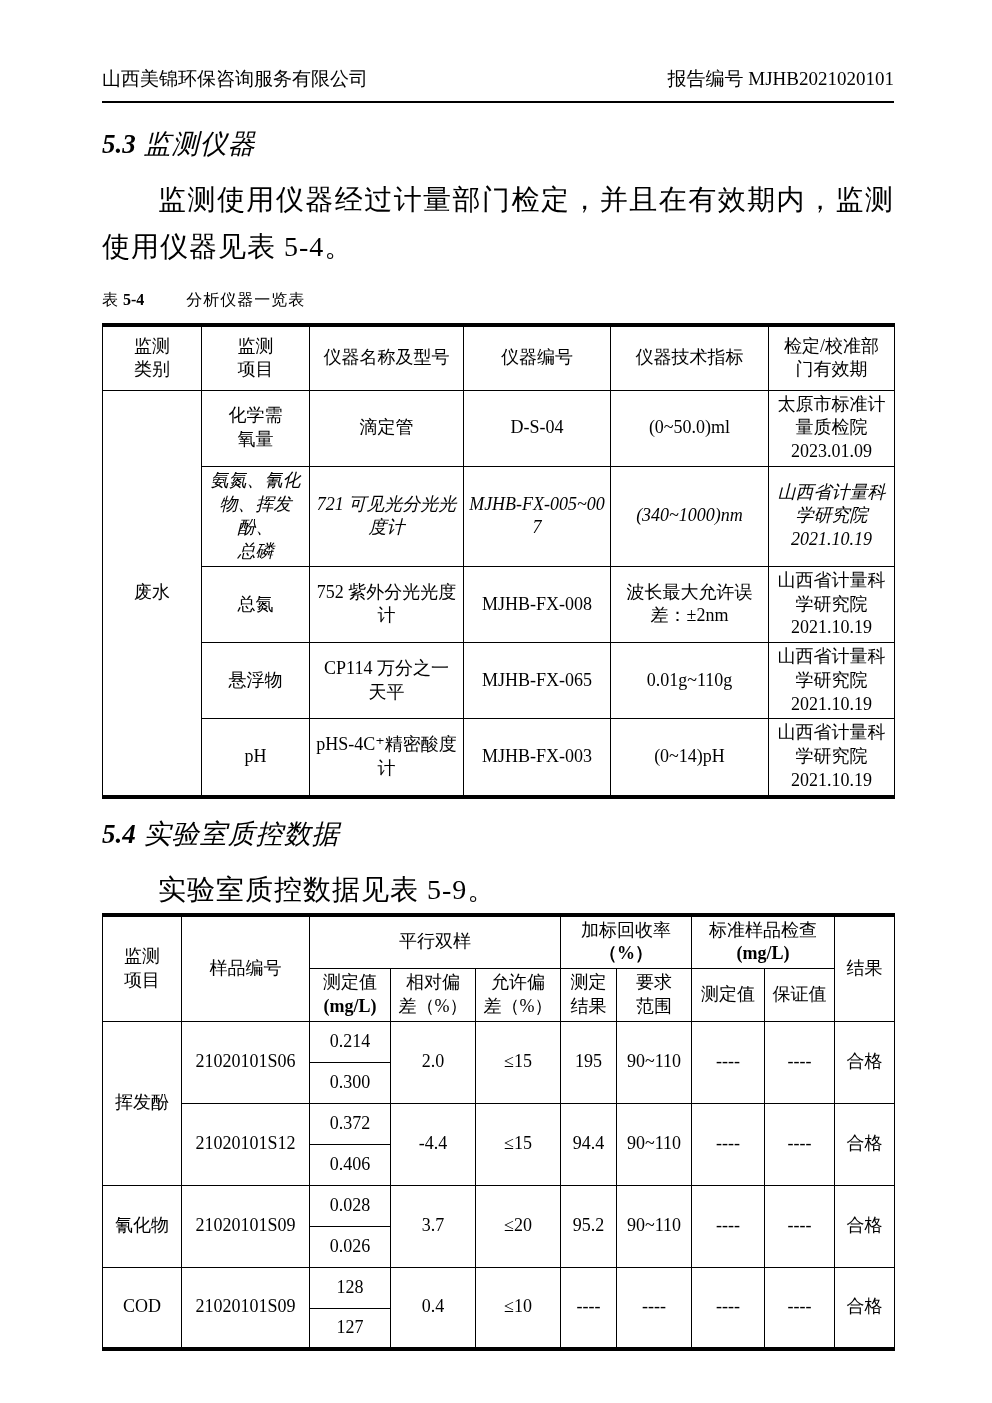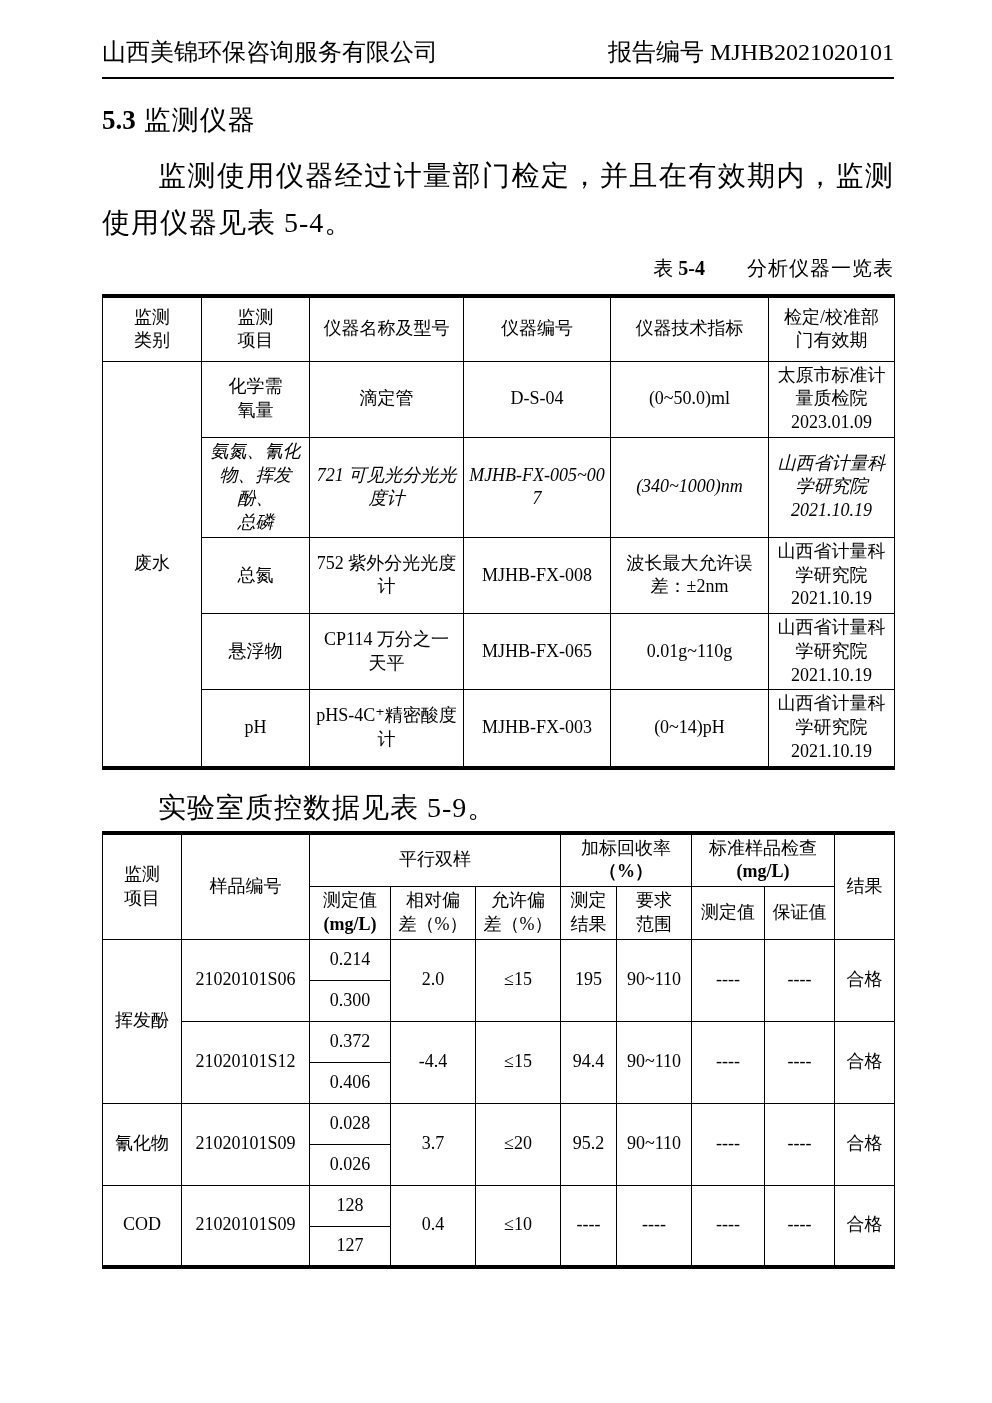--- a/index.html
+++ b/index.html
@@ -8,44 +8,45 @@
     width: 992px; height: 1403px;
     font-family: "Liberation Serif", "DejaVu Serif", serif;
     color: #000;
     overflow: hidden;
   }
   .content { width: 792px; margin: 0 auto 0 102px; }
 
   
   .pg-header {
     display: flex; justify-content: space-between; align-items: flex-end;
-    padding-top: 36px; padding-bottom: 9px;
+    padding-top: 66px; padding-bottom: 9px;
     border-bottom: 2.5px solid #000;
-    font-size: 24px;
+    font-size: 19px;
   }
 
   
   h2.sec {
     margin-top: 23px;
     font-size: 27px; font-weight: normal;
     letter-spacing: 1px;
+    font-style: italic;
   }
   h2.sec .sec-num { font-weight: bold; letter-spacing: 0; margin-right: 8px; }
 
   p.body-text {
     margin-top: 14px;
     font-size: 28px; line-height: 47px;
     text-indent: 2em; text-align: justify;
     letter-spacing: 1px;
   }
 
   
   .tbl-caption {
-    margin-top: 9px; margin-bottom: 12px;
-    text-align: right; font-size: 20px;
+    margin-top: 20px; margin-bottom: 12px;
+    text-align: left; font-size: 16px;
   }
   .tbl-caption .cap-num { font-weight: bold; margin-left: 5px; }
   .tbl-caption .cap-text { margin-left: 42px; letter-spacing: 1px; }
 
   
   table {
     border-collapse: collapse; table-layout: fixed;
     width: 792px;
     border-top: 4px solid #000; border-bottom: 4px solid #000;
     font-size: 18px;
@@ -167,20 +168,23 @@
         <td>pHS-4C⁺精密酸度
 计</td>
         <td class="code-cell">MJHB-FX-003</td>
         <td>(0~14)pH</td>
         <td><span>山西省计量科
 学研究院</span><span class="valid-date">2021.10.19</span></td>
       </tr>
     </tbody>
   </table>
 
+  <h2 class="sec" style="margin-top:17px;">
+    <span class="sec-num">5.4</span><span>实验室质控数据</span>
+  </h2>
 
   <p class="body-text">实验室质控数据见表 5-9。</p>
 
 
   <table class="t59">
     <colgroup>
         <col>
         <col>
         <col>
         <col>

